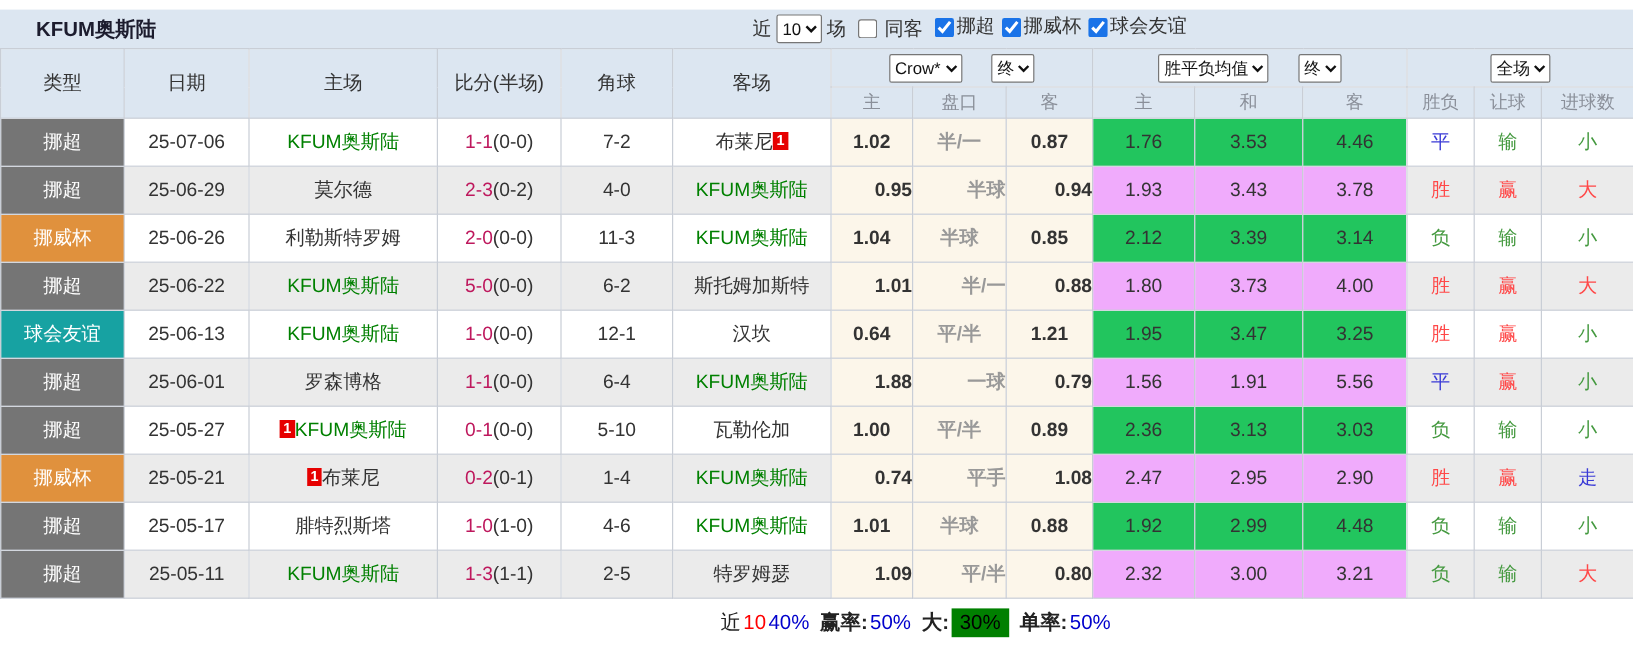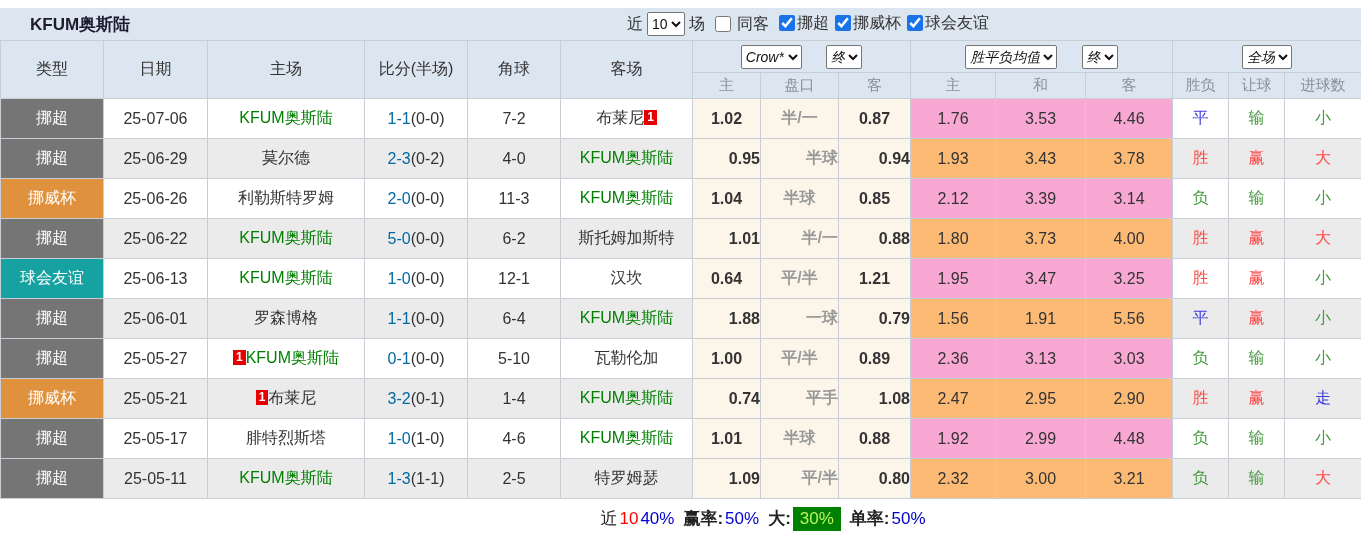--- a/index.html
+++ b/index.html
@@ -67,35 +67,35 @@
     overflow: hidden;
     white-space: nowrap;
   }
   thead th {
     background: #dce6f1;
     font-weight: normal;
     color: #333;
   }
   thead tr.hrow1 th { height: 32px; }
   thead tr.hrow2 th { height: 26px; color: #8a8f99; font-size: 15px; }
-  .dd-cell select { margin: 2px 10px; font-style: italic; }
+  .dd-cell select { margin: 2px 10px; }
   tbody td { height: 40px; background: #fff; }
   tbody tr.even td { background: #ebebeb; }
   tbody td.lg-gray   { background: #757575; color: #fff; }
   tbody td.lg-orange { background: #e0913d; color: #fff; }
   tbody td.lg-teal   { background: #17a2a2; color: #fff; }
   tbody tr.even td.lg-gray   { background: #757575; }
   tbody tr.even td.lg-orange { background: #e0913d; }
   tbody td.crow  { background: #fcf6ea; font-weight: bold; }
   tbody tr.even td.crow { background: #fcf6ea; text-align: right; }
-  tbody td.avgc  { background: #f9a8d4; }
-  tbody tr.even td.avgc { background: #fdba74; }
+  tbody td.avgc  { background: #22c55e; }
+  tbody tr.even td.avgc { background: #f0abfc; }
   tbody td.hd { color: #999; }
   .kfum { color: #008000; }
-  .score { color: #0369a1; }
+  .score { color: #be185d; }
   .half { color: #333; }
   .badge {
     display: inline-block;
     background: #e60000;
     color: #fff;
     font-size: 12px;
     font-weight: bold;
     line-height: 15px;
     padding: 0 3px;
     vertical-align: 2px;
@@ -109,21 +109,21 @@
     display: flex;
     align-items: center;
     justify-content: center;
     padding-left: 165px;
     font-size: 17px;
     color: #222;
     white-space: pre;
   }
   .f-red { color: #f00; }
   .f-blue { color: #0000cc; }
-  .f-badge { background: #008000; color: #bef264; padding: 2px 7px; margin: 0 2px; }
+  .f-badge { background: #008000; color: #000000; padding: 2px 7px; margin: 0 2px; }
   .footer span { margin: 0 1px; }
   .footer .gap { margin-left: 8px; font-weight: bold; }
 </style>
 </head>
 <body>
 
 <div class="titlebar">
   <span class="team-title">KFUM奥斯陆</span>
   <div class="controls">
     <span class="lbl">近</span>
@@ -313,21 +313,21 @@
         <td class="avgc">3.13</td>
         <td class="avgc">3.03</td>
         <td class="res c-green">负</td>
         <td class="res c-green">输</td>
         <td class="res c-green">小</td>
       </tr>
       <tr class="even">
         <td class="lg lg-orange">挪威杯</td>
         <td class="date">25-05-21</td>
         <td class="team"><span class="badge">1</span><span>布莱尼</span></td>
-        <td class="scorecell"><span class="score">3-2</span><span class="half">(0-1)</span></td>
+        <td class="scorecell"><span class="score">0-2</span><span class="half">(0-1)</span></td>
         <td>1-4</td>
         <td class="team"><span class="kfum">KFUM奥斯陆</span></td>
         <td class="crow">0.74</td>
         <td class="crow hd">平手</td>
         <td class="crow">1.08</td>
         <td class="avgc">2.47</td>
         <td class="avgc">2.95</td>
         <td class="avgc">2.90</td>
         <td class="res c-red">胜</td>
         <td class="res c-red">赢</td>

